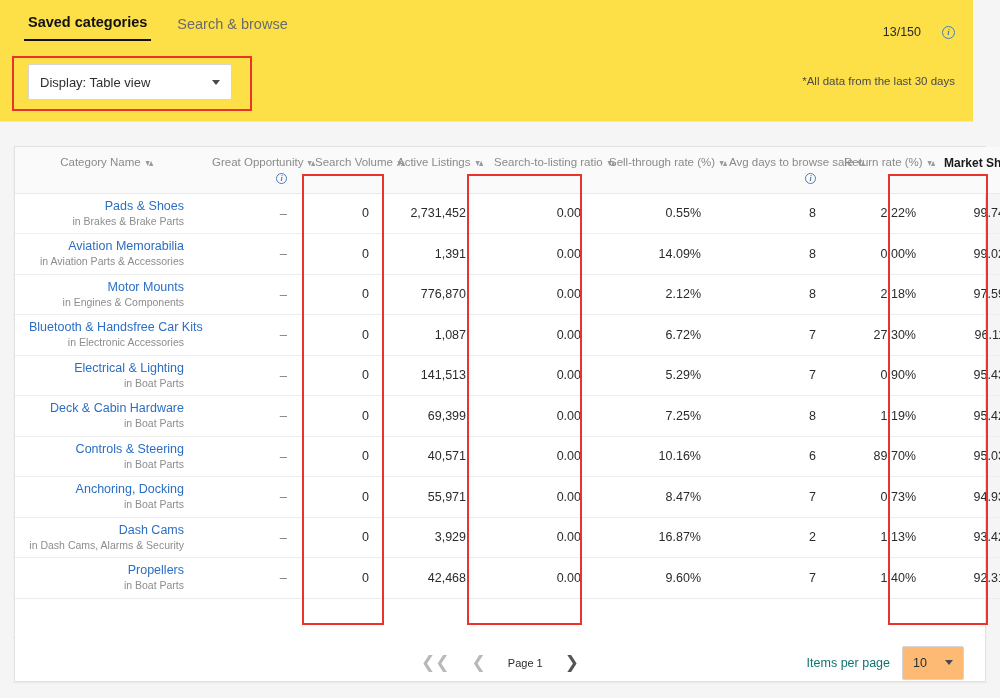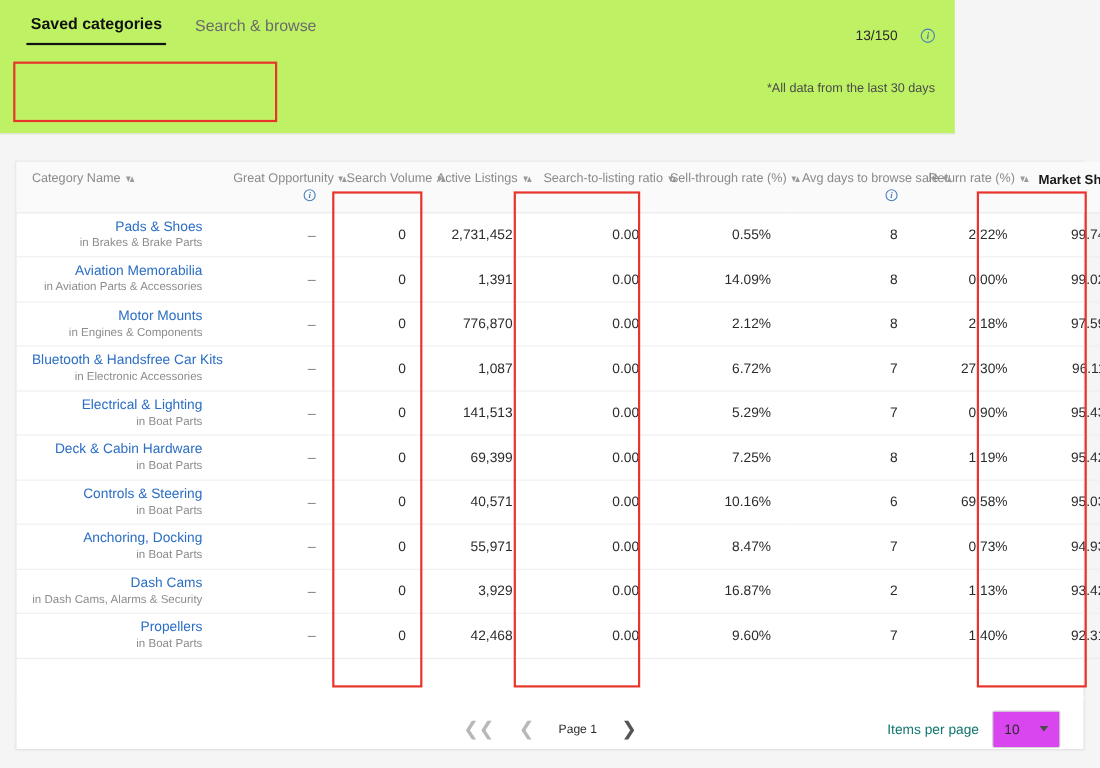--- a/index.html
+++ b/index.html
@@ -13,22 +13,22 @@
   #root {
     position: relative;
     width: 1000px; height: 698px;
     background: #f5f5f5;
     overflow: hidden;
   }
 
   
   .top-panel {
     position: absolute;
-    left: 0; top: 0; width: 868px; height: 122px;
-    background: #bef264;
+    left: 0; top: 0; width: 973px; height: 122px;
+    background: #fde047;
     border-bottom: 1px solid #e4e4e4;
   }
   .tabs {
     position: absolute; left: 24px; top: 10px;
     display: flex; align-items: flex-end; gap: 0px;
   }
   .tab {
     font-size: 14.5px;
     padding: 4px 18px 9px 4px;
     color: #6b6b6b;
@@ -115,21 +115,21 @@
     border-bottom: 1px solid #e9e9e9;
     height: 46px;
     vertical-align: top;
     padding: 9px 14px 0 14px;
     font-weight: normal;
     font-size: 11.5px;
     color: #8a8a8a;
     text-align: right;
     white-space: nowrap;
   }
-  table.grid thead th.lead { text-align: left; }
+  table.grid thead th.lead { text-align: center; }
   .hd-in { display: inline-flex; align-items: center; gap: 4px; justify-content: flex-end; }
   .hd-lbl { cursor: pointer; }
   .sorticon {
     font-size: 10px; line-height: 9px; color: #9a9a9a;
     display: inline-block; letter-spacing: -1px;
     transform: scaleX(.85);
     cursor: pointer;
   }
   .hd-info-row { display: block; text-align: right; margin-top: 3px; height: 12px; }
   th.active-sort .hd-lbl { color: #1a1a1a; font-weight: bold; font-size: 12px; }
@@ -174,21 +174,21 @@
   .pg-btn.enabled { color: #555; }
   .pg-label { font-size: 11px; color: #2b2b2b; }
   .ipp {
     position: absolute; right: 22px;
     display: flex; align-items: center; gap: 12px;
   }
   .ipp-label { font-size: 12.5px; color: #0f766e; }
   .ipp-select {
     width: 62px; height: 34px;
     border: 1px solid #d5d5d5; border-radius: 2px;
-    background: #d946ef;
+    background: #fdba74;
     display: flex; align-items: center; padding: 12px 10px;
     font-size: 12.5px; color: #2b2b2b; cursor: pointer;
   }
   .ipp-select .caret {
     margin-left: auto;
     width: 0; height: 0;
     border-left: 4px solid transparent;
     border-right: 4px solid transparent;
     border-top: 5px solid #4a4a4a;
   }
@@ -203,20 +203,24 @@
     <div class="tabs">
       <button class="tab active">Saved categories</button>
       <button class="tab">Search &amp; browse</button>
     </div>
 
     <div class="counter">
       <span>13/150</span>
       <span class="info-ic">i</span>
     </div>
 
+    <div class="display-select">
+      <span>Display: Table view</span>
+      <span class="caret"></span>
+    </div>
 
     <div class="note">*All data from the last 30 days</div>
   </div>
 
   <div class="card">
     <table class="grid">
       <colgroup>
         <col style="width:183px">
         <col style="width:103px">
         <col style="width:82px">
@@ -377,21 +381,21 @@
             <td class="lead">
               <a class="cat-name">Controls &amp; Steering</a>
               <span class="cat-sub">in Boat Parts</span>
             </td>
             <td class="center"><span class="dash">–</span></td>
             <td>0</td>
             <td>40,571</td>
             <td>0.00</td>
             <td>10.16%</td>
             <td>6</td>
-            <td>69.58%</td>
+            <td>89.70%</td>
             <td>95.03%</td>
           </tr>
           <tr>
             <td class="lead">
               <a class="cat-name">Anchoring, Docking</a>
               <span class="cat-sub">in Boat Parts</span>
             </td>
             <td class="center"><span class="dash">–</span></td>
             <td>0</td>
             <td>55,971</td>

